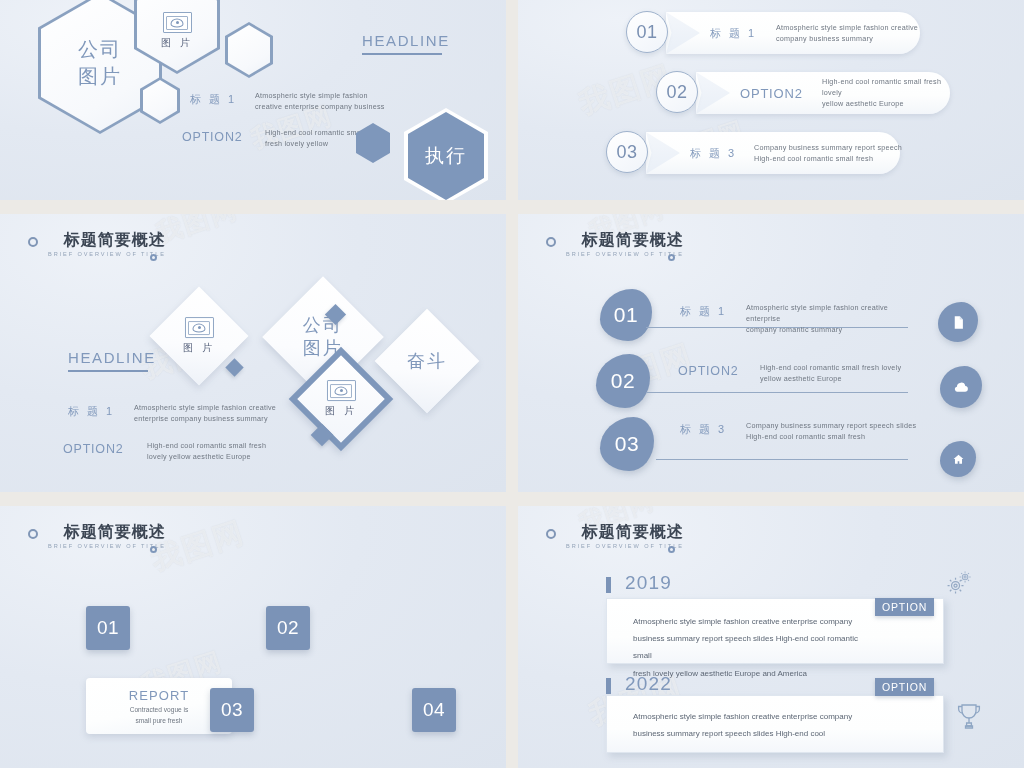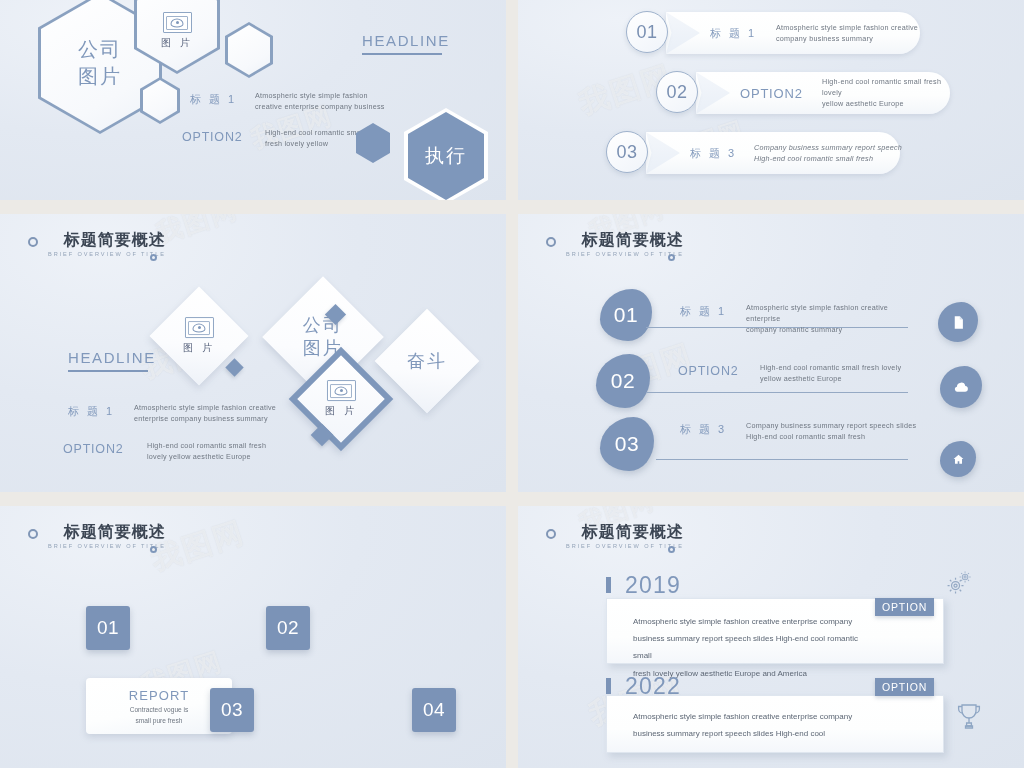--- a/index.html
+++ b/index.html
@@ -211,21 +211,21 @@
     display:flex;align-items:center;justify-content:center;
     font-size:19px;letter-spacing:.5px;border-radius:3px;
     box-shadow:0 3px 6px rgba(110,125,150,.32);
     z-index:3;
   }
   .ncard .c-title{color:#8098bb;font-size:13px;letter-spacing:1.1px;}
   .ncard .c-desc{color:#6f7782;font-size:6.6px;line-height:1.6;margin-top:2px;}
 
   
   .yearbar{position:absolute;width:5px;height:16px;background:#7b93b7;}
-  .yeartxt{position:absolute;color:#8098bb;font-size:23px;letter-spacing:1.2px;}
+  .yeartxt{position:absolute;color:#8098bb;font-size:19px;letter-spacing:1.2px;}
   .ybox{
     position:absolute;
     background:linear-gradient(180deg,#ffffff 0%,#fdfefe 60%,#f4f7fb 100%);
     border:1px solid #dfe6ef;
     box-shadow:3px 4px 7px rgba(120,135,160,.22);
   }
   .ybox .ytxt{
     position:absolute;left:26px;top:14px;right:70px;
     color:#5d6775;font-size:8px;line-height:2.15;white-space:pre-line;
   }
@@ -313,21 +313,21 @@
 
     <div class="banner" style="left:178px;top:72px;width:254px;">
       <div class="b-title" style="font-size:13px;letter-spacing:.8px;">OPTION2</div>
       <div class="b-desc body-txt" style="left:126px;width:140px;">High-end cool romantic small fresh lovely
 yellow aesthetic Europe</div>
     </div>
     <div class="numcircle" style="left:138px;top:71px;width:40px;height:40px;">02</div>
 
     <div class="banner" style="left:128px;top:132px;width:254px;">
       <div class="b-title" style="font-size:11px;letter-spacing:2.5px;">标 题 3</div>
-      <div class="b-desc body-txt" style="left:108px;width:150px;font-style:italic;">Company business summary report speech
+      <div class="b-desc body-txt" style="left:108px;width:150px;">Company business summary report speech
 High-end cool romantic small fresh</div>
     </div>
     <div class="numcircle" style="left:88px;top:131px;width:40px;height:40px;">03</div>
   </div>
 
   <div class="slide">
     <div class="wm" style="left:155px;top:-10px;font-size:26px;">我图网</div>
     <div class="wm" style="left:140px;top:120px;">我图网</div>
 
     <div class="hdr">

